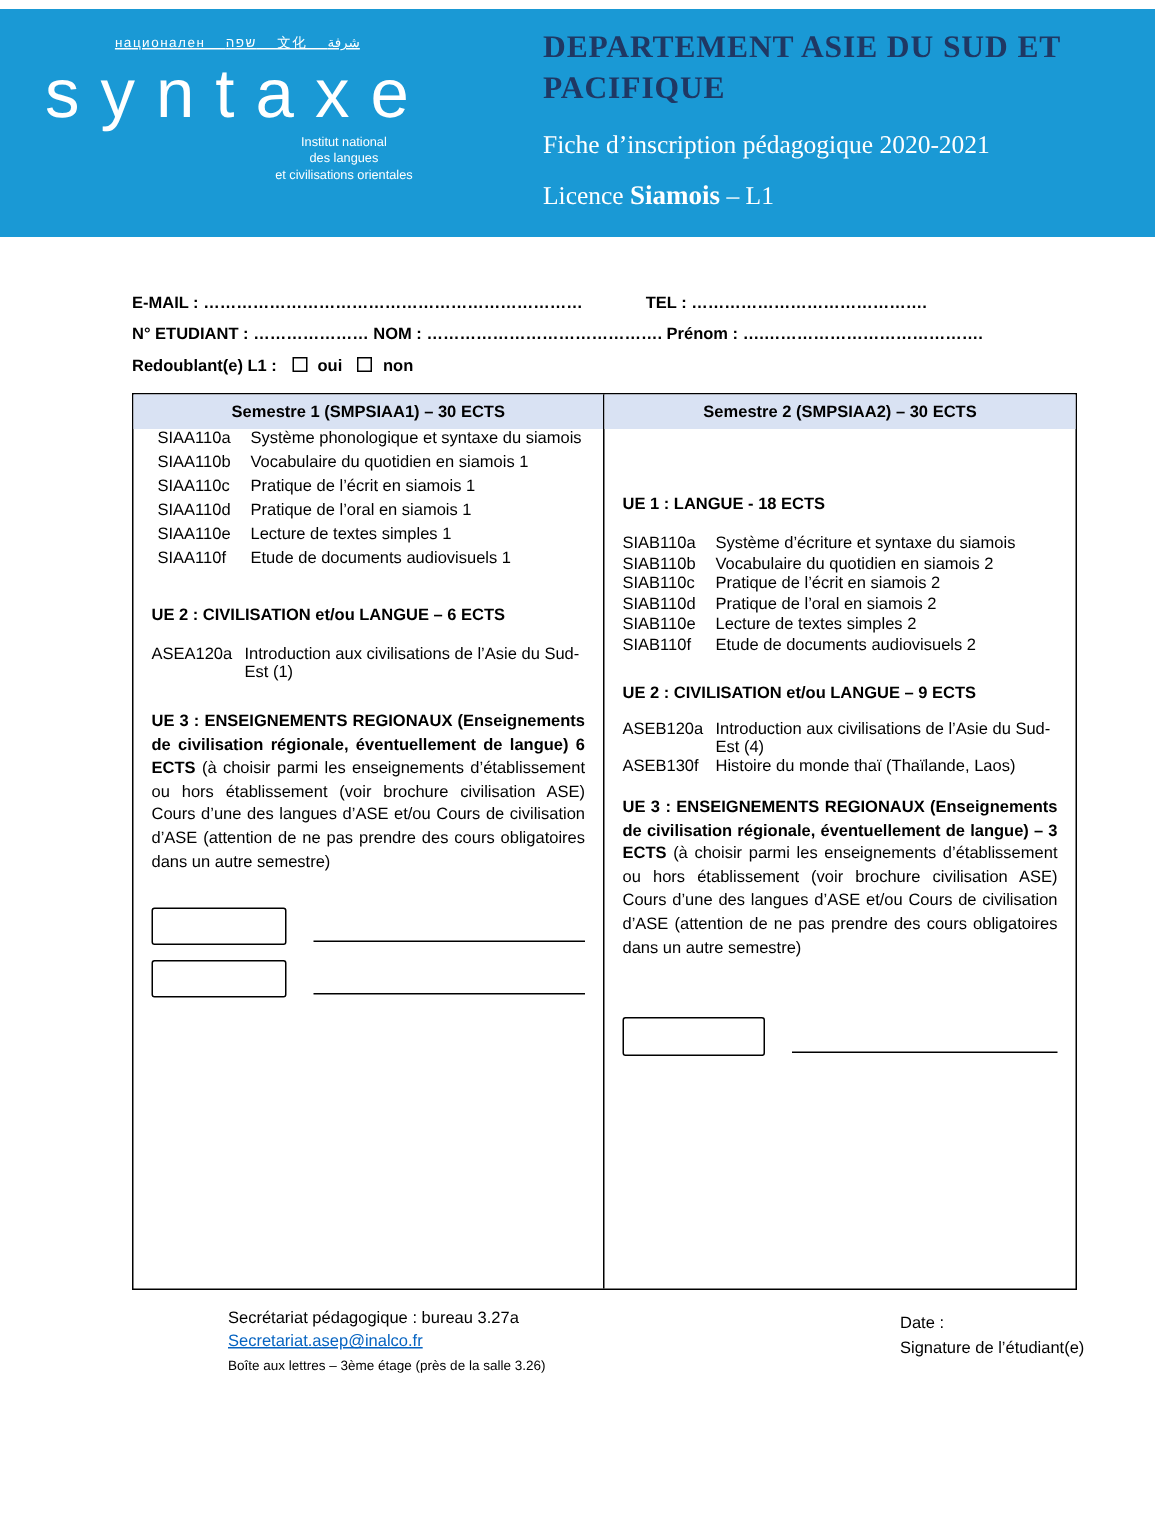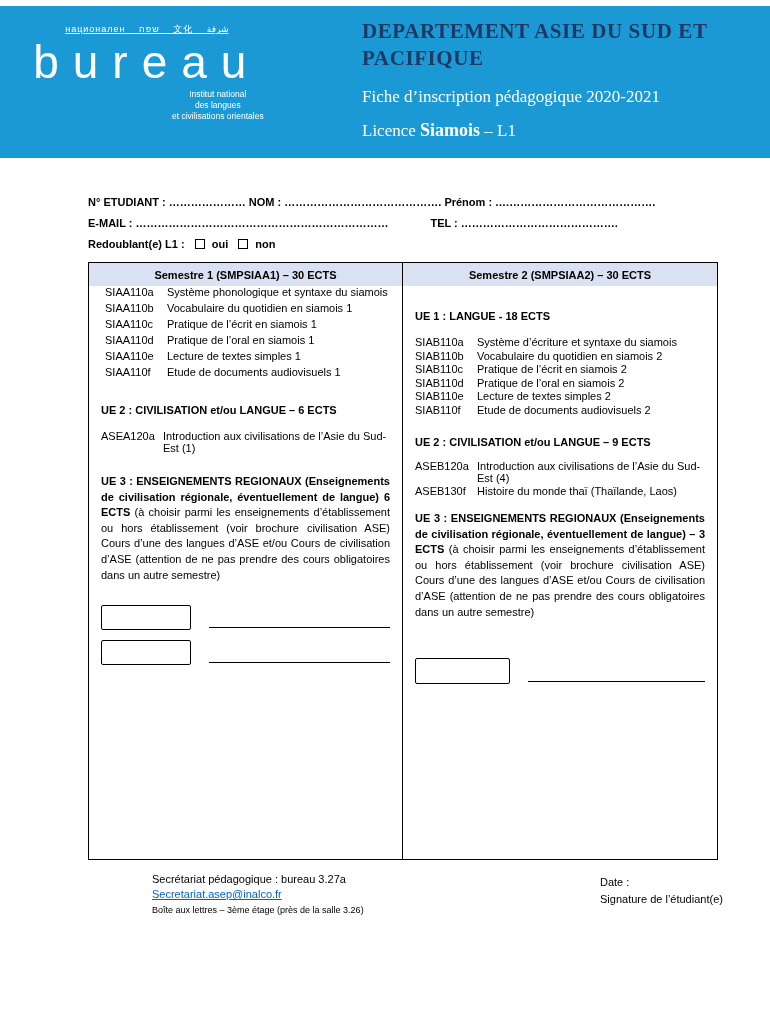--- a/index.html
+++ b/index.html
@@ -67,21 +67,21 @@
   .col-left { border-right:1.5px solid #000; }
   .col-header {
     height:23px; background:#d9e2f3;
     font-weight:bold; font-size:11px;
     display:flex; align-items:center; justify-content:center;
     flex-shrink:0;
   }
   .col-body { padding:0 12px 0 12px; font-size:11px; }
   .ue-title { font-weight:bold; }
   .ue1-title { margin-top:32px; margin-bottom:16px; }
-  .col-right .ue1-title { margin-top:24px; margin-bottom:14px; }
+  .col-right .ue1-title { margin-top:44px; margin-bottom:14px; }
   .course { display:flex; margin-bottom:4px; padding-left:4px; }
   .col-right .course { margin-bottom:1.5px; padding-left:0; }
   .course .code { width:62px; flex-shrink:0; }
   .course .clabel { flex:1; }
   .ue2-title { margin-top:26px; margin-bottom:14px; }
   .col-right .ue2-title { margin-top:20px; margin-bottom:12px; }
   .ue3 { margin-top:20px; line-height:1.42; text-align:justify; }
   .col-right .ue3 { margin-top:14px; }
   .fill-row { display:flex; align-items:flex-end; margin-top:10px; }
   .fill-row.first { margin-top:22px; }
@@ -104,40 +104,40 @@
   .footer-right { position:absolute; left:600px; top:874px; font-size:11px; line-height:1.55; }
 </style>
 </head>
 <body>
 
 <div class="page">
 
   <div class="header">
     <div class="logo">
       <span class="logo-scripts">национален שפה 文化 شرفة</span>
-      <div class="logo-wordmark">bureau</div>
+      <div class="logo-wordmark">syntaxe</div>
       <div class="logo-sub">
         <div>Institut national</div>
         <div>des langues</div>
         <div>et civilisations orientales</div>
       </div>
     </div>
     <div class="header-right">
       <div class="dept-title">DEPARTEMENT ASIE DU SUD ET PACIFIQUE</div>
       <div class="sheet-title">Fiche d’inscription pédagogique 2020-2021</div>
       <div class="licence-line"><span>Licence </span><span class="prog">Siamois</span><span> – L1</span></div>
     </div>
   </div>
 
   <div class="student">
-    <div class="student-row">N° ETUDIANT : ………………… NOM : ……………………………………. Prénom : ….………………………………….</div>
     <div class="student-row student-row2">
       <span>E-MAIL : ……………………………………………………………</span>
       <span class="tel-label">TEL : …………………………………….</span>
     </div>
+    <div class="student-row">N° ETUDIANT : ………………… NOM : ……………………………………. Prénom : ….………………………………….</div>
     <div class="student-row">
       <span>Redoublant(e) L1 :</span>
       <span class="checkbox"></span>
       <span>oui</span>
       <span class="checkbox"></span>
       <span>non</span>
     </div>
   </div>
 
   <div class="enroll-table">

